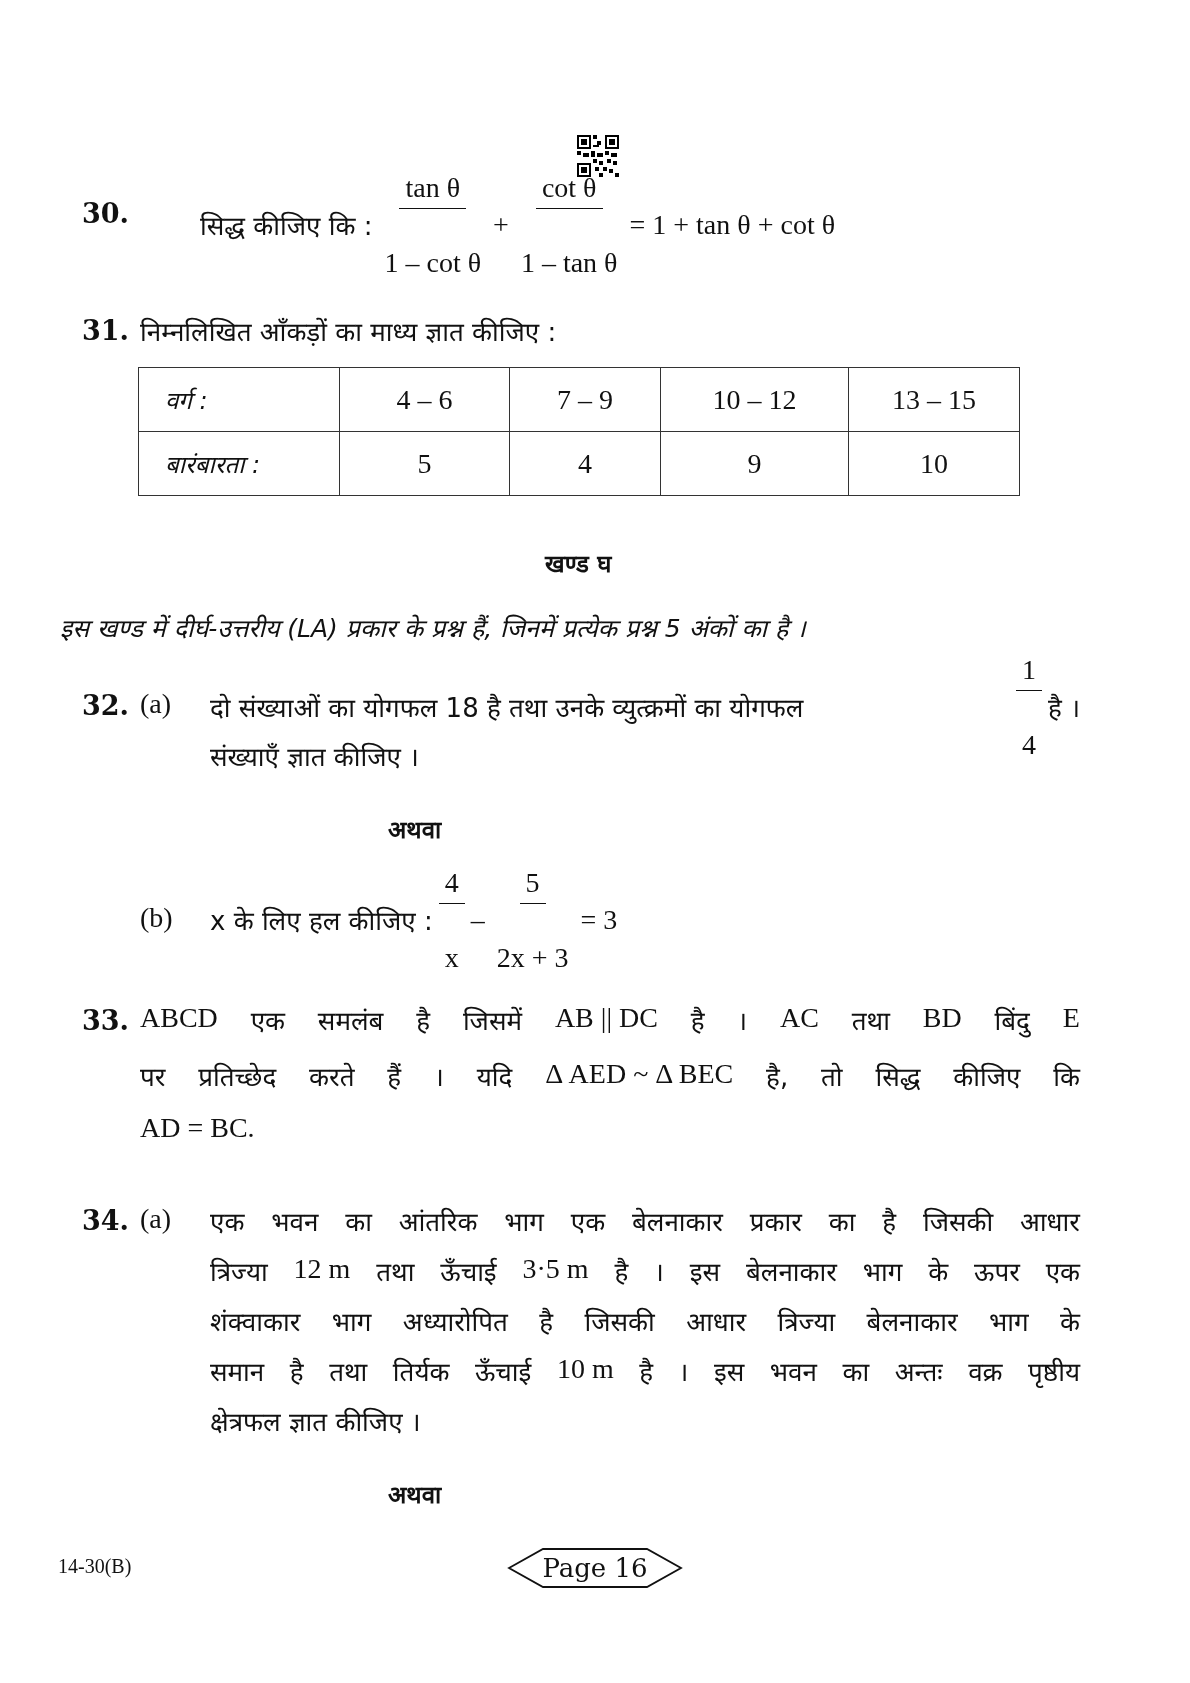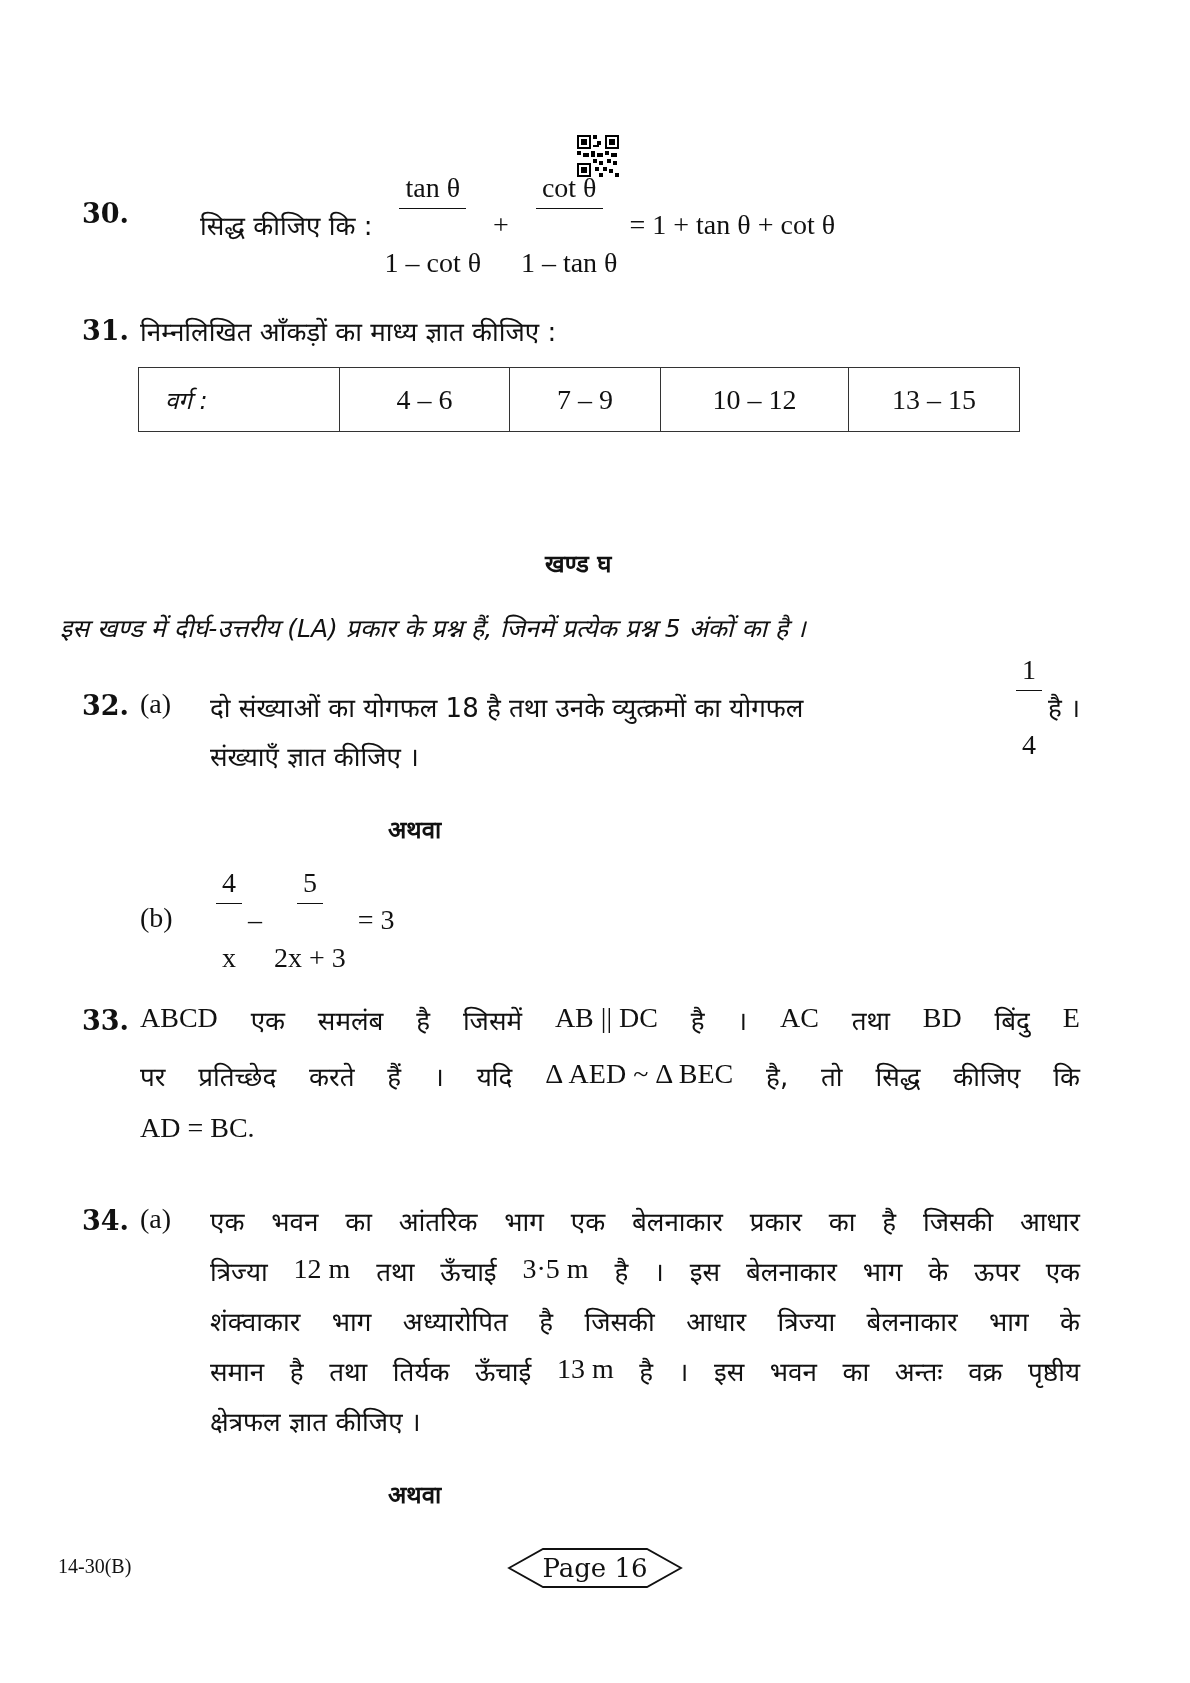--- a/index.html
+++ b/index.html
@@ -80,20 +80,27 @@
 <div class="abs txt" style="left:140px; top:313px;">निम्नलिखित आँकड़ों का माध्य ज्ञात कीजिए :</div>
 <table class="data">
   <tbody>
       <tr>
     <td class="rowhead" style="width:174px;">वर्ग :</td>
     <td style="width:169px;">4 – 6</td>
     <td style="width:150px;">7 – 9</td>
     <td style="width:187px;">10 – 12</td>
     <td style="width:170px;">13 – 15</td>
   </tr>
+  <tr>
+    <td class="rowhead">बारंबारता :</td>
+    <td>5</td>
+    <td>4</td>
+    <td>9</td>
+    <td>10</td>
+  </tr>
 </tbody>
   </table>
 
 <div class="abs heading" style="left:545px; top:546px;">खण्ड घ</div>
 <div class="abs italic-note" style="left:60px; top:610px;">इस खण्ड में दीर्घ-उत्तरीय (LA) प्रकार के प्रश्न हैं, जिनमें प्रत्येक प्रश्न 5 अंकों का है ।</div>
 
 <div class="qnum" style="top:690px;">32.</div>
 <div class="abs math" style="left:140px; top:688px;">(a)</div>
 <div class="line" style="left:210px; top:672px; height:70px; width:870px; justify-content:space-between;">
   <span class="txt">दो संख्याओं का योगफल 18 है तथा उनके व्युत्क्रमों का योगफल</span>
@@ -102,20 +109,21 @@
       <span class="num">1</span>
       <span class="den">4</span>
     </span>
     <span class="txt">है ।</span>
   </span>
 </div>
 <div class="abs txt" style="left:210px; top:738px;">संख्याएँ ज्ञात कीजिए ।</div>
 <div class="abs heading" style="left:388px; top:812px;">अथवा</div>
 <div class="abs math" style="left:140px; top:902px;">(b)</div>
 <div class="line" style="left:210px; top:880px; height:80px;">
+  <span class="txt">x के लिए हल कीजिए :</span>
   <span class="frac math">
     <span class="num">4</span>
     <span class="den">x</span>
   </span>
   <span class="math">–</span>
   <span class="frac math">
     <span class="num">5</span>
     <span class="den">2x + 3</span>
   </span>
   <span class="math">= 3</span>
@@ -195,21 +203,21 @@
   <span>बेलनाकार</span>
   <span>भाग</span>
   <span>के</span>
 </div>
 <div class="justify-line txt" style="left:210px; top:1353px; width:870px;">
   <span>समान</span>
   <span>है</span>
   <span>तथा</span>
   <span>तिर्यक</span>
   <span>ऊँचाई</span>
-  <span class="math">13 m</span>
+  <span class="math">10 m</span>
   <span>है</span>
   <span>।</span>
   <span>इस</span>
   <span>भवन</span>
   <span>का</span>
   <span>अन्तः</span>
   <span>वक्र</span>
   <span>पृष्ठीय</span>
 </div>
 <div class="abs txt" style="left:210px; top:1403px;">क्षेत्रफल ज्ञात कीजिए ।</div>

